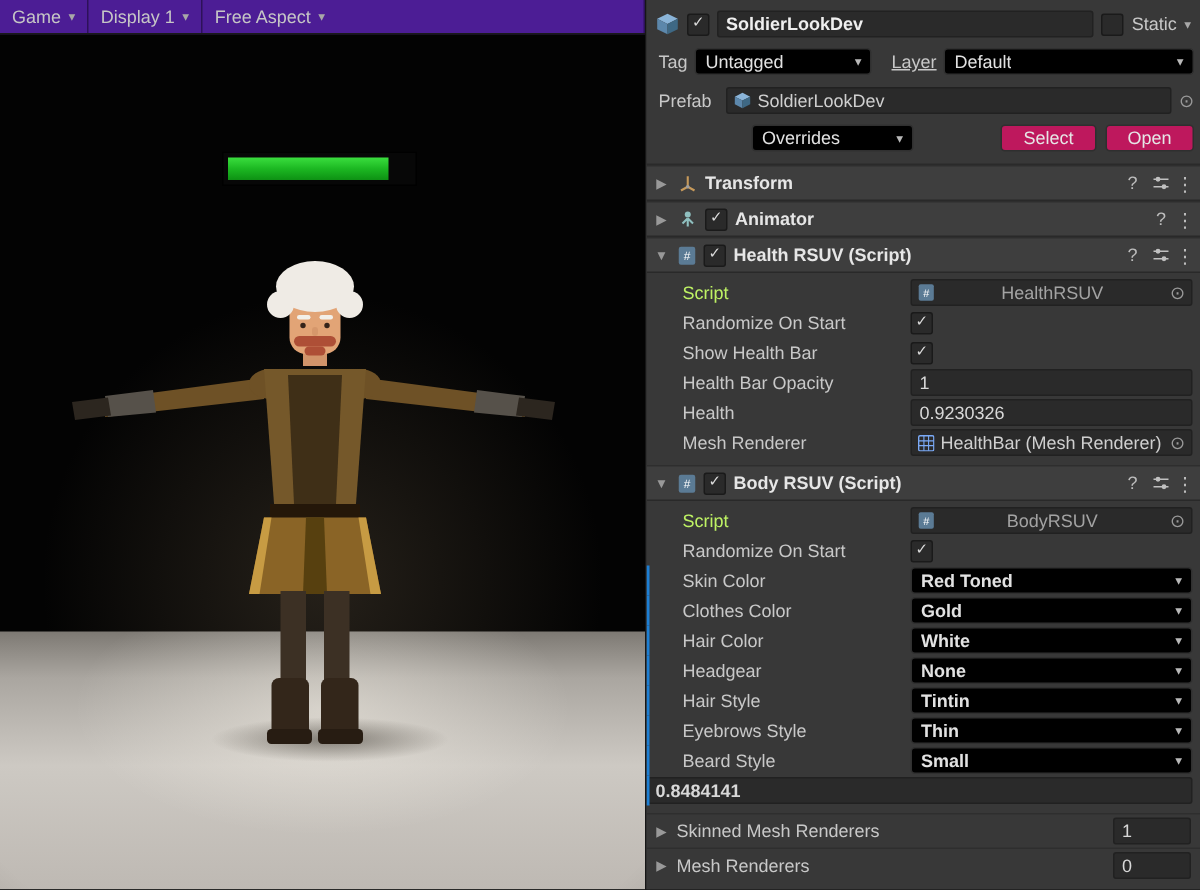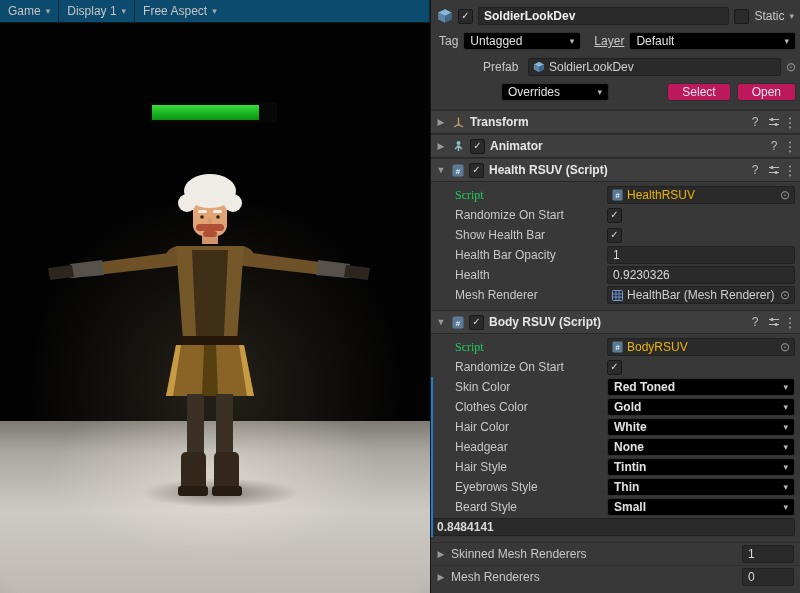--- a/index.html
+++ b/index.html
@@ -3,21 +3,21 @@
 <meta charset="utf-8">
 <style>
   html,body{margin:0;padding:0;}
   body{
     width:800px;height:593px;display:flex;overflow:hidden;
     background:#383838;font-family:"Liberation Sans",sans-serif;font-size:12px;color:#C8C8C8;
     -webkit-font-smoothing:antialiased;
   }
   
   .game-pane{width:431px;flex:0 0 431px;display:flex;flex-direction:column;border-right:1px solid #161616;box-sizing:border-box;}
-  .game-toolbar{height:22px;flex:0 0 22px;background:#0c4a6e;border-bottom:1px solid #191919;display:flex;align-items:center;color:#C6C6C6;}
+  .game-toolbar{height:22px;flex:0 0 22px;background:#4c1d95;border-bottom:1px solid #191919;display:flex;align-items:center;color:#C6C6C6;}
   .tb-item{display:flex;align-items:center;gap:5px;padding:0 8px;height:100%;border-right:1px solid rgba(0,0,0,0.4);white-space:nowrap;}
   .tb-item.noborder{border-right:none;}
   .tb-arrow{font-size:9px;color:#A8A8A8;}
   .slider-track{width:54px;height:3px;background:#8f8f8f;border-radius:2px;position:relative;margin:0 2px;}
   .slider-knob{position:absolute;left:16px;top:-4px;width:11px;height:11px;border-radius:50%;background:#C4C4C4;box-shadow:0 0 0 1px #1c1c1c;}
   .scene{flex:1;position:relative;background:#030303;overflow:hidden;}
   .scene-glow{position:absolute;inset:0;background:radial-gradient(ellipse 62% 48% at 50% 64%, rgba(72,62,48,0.5), rgba(0,0,0,0) 70%);}
   .floor{position:absolute;left:0;right:0;top:398px;bottom:0;
     background:linear-gradient(180deg,#7d7973 0%,#aaa6a0 18%,#cdc9c3 52%,#beb9b3 100%);}
   .floor-glow{position:absolute;left:0;right:0;top:398px;bottom:0;
@@ -53,27 +53,27 @@
   .picker{color:#9a9a9a;font-size:12px;flex:0 0 auto;}
   .comp-header{height:22px;flex:0 0 22px;background:#3E3E3E;border-top:1px solid #2e2e2e;border-bottom:1px solid #292929;
     display:flex;align-items:center;gap:5px;padding:0 6px 0 4px;}
   .comp-title{font-weight:bold;color:#E6E6E6;flex:1;white-space:nowrap;overflow:hidden;}
   .foldout{width:12px;flex:0 0 12px;color:#999;font-size:9px;text-align:center;}
   .hicon{color:#BDBDBD;font-size:12px;display:flex;align-items:center;justify-content:center;width:14px;}
   .hicon.kebab{font-size:13px;width:8px;}
   .comp-body{padding:3px 0 5px 0;}
   .insp-row{height:20px;display:flex;align-items:center;position:relative;padding-right:5px;}
   .row-label{flex:0 0 176px;box-sizing:border-box;padding-left:24px;color:#C8C8C8;white-space:nowrap;overflow:hidden;}
-  .row-label.disabled{color:#22c55e;font-family:Liberation Serif, serif;}
+  .row-label.disabled{color:#bef264;}
   .row-value{flex:1;display:flex;align-items:center;min-width:0;}
   .row-value .text-field{flex:1;width:100%;}
   .row-value .dropdown{flex:1;}
   .bold-val{font-weight:bold;}
   .override-bar{position:absolute;left:0;top:0;bottom:0;width:2px;background:#1d7fd4;}
-  .disabled-field{color:#eab308;}
+  .disabled-field{color:#a3a3a3;text-align:center;}
   .footer-row{height:22px;flex:0 0 22px;display:flex;align-items:center;border-top:1px solid #2e2e2e;padding:0 6px 0 4px;gap:4px;}
   .footer-label{flex:1;color:#C8C8C8;}
   .size-field{flex:0 0 52px;width:52px;}
   .spacer{flex:1;}
 </style>
 </head>
 <body>
 
 <div class="game-pane">
   <div class="game-toolbar">
@@ -171,21 +171,21 @@
         <span class="dd-arrow">▾</span>
       </div>
       <span class="mini-label" style="margin-left:8px;text-decoration:underline;">Layer</span>
       <div class="dropdown" style="flex:1;">
         <span class="dd-text">Default</span>
         <span class="dd-arrow">▾</span>
       </div>
     </div>
 
     <div class="head-row3">
-      <span class="mini-label" style="flex:0 0 40px;margin-left:44px;">Prefab</span>
+      <span class="mini-label" style="flex:0 0 40px;">Prefab</span>
       <div class="obj-field">
         <svg width="12" height="12" viewBox="0 0 14 14">
           <path d="M7 1 L13 4 L7 7 L1 4 Z" fill="#8AB4D8"></path>
           <path d="M1 4 L7 7 L7 13 L1 10 Z" fill="#5C87AB"></path>
           <path d="M13 4 L7 7 L7 13 L13 10 Z" fill="#3E6884"></path>
         </svg>
         <span class="obj-text">SoldierLookDev</span>
       </div>
       <span class="picker">⊙</span>
     </div>

